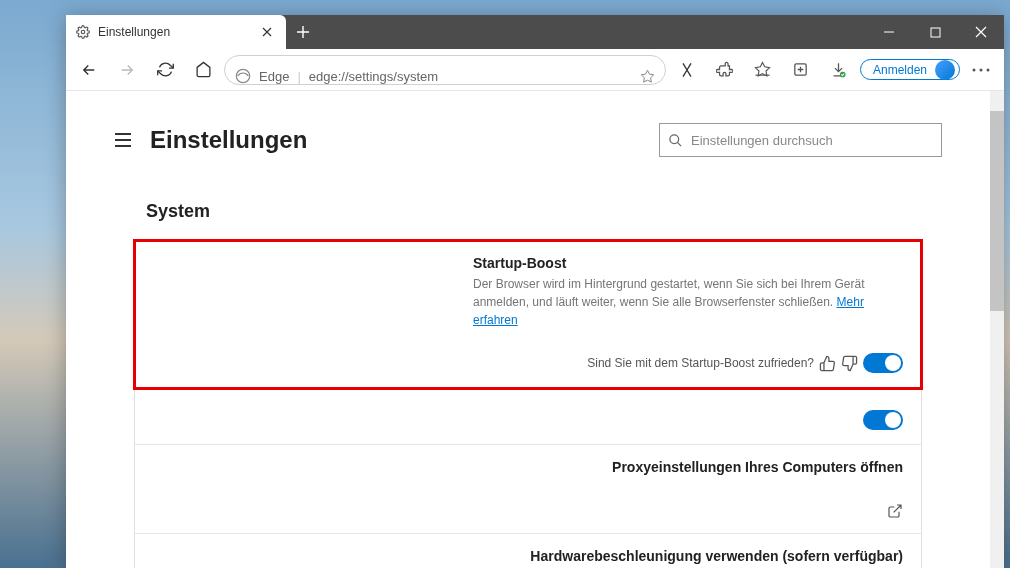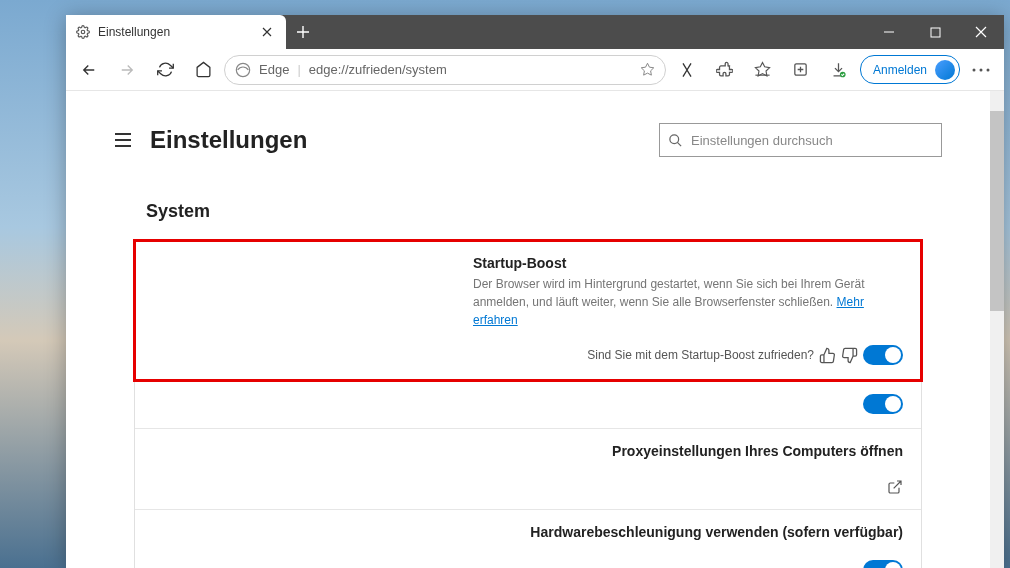--- a/index.html
+++ b/index.html
@@ -12,26 +12,26 @@
 .tab .fav { width: 14px; height: 14px; display: flex; align-items: center; justify-content: center; }
 .tab .title { flex: 1; white-space: nowrap; overflow: hidden; }
 .tab .close { width: 14px; color: #555; cursor: pointer; }
 .newtab { width: 34px; display: flex; align-items: center; justify-content: center; color: #fff; font-size: 16px; cursor: pointer; }
 .win-controls { margin-left: auto; display: flex; }
 .win-btn { width: 46px; display: flex; align-items: center; justify-content: center; color: #fff; cursor: pointer; }
 
 .toolbar { height: 42px; border-bottom: 1px solid #e6e6e6; display: flex; align-items: center; padding: 0 6px; gap: 4px; }
 .nav-btn { width: 34px; height: 34px; display: flex; align-items: center; justify-content: center; color: #555; border-radius: 4px; cursor: pointer; }
 .nav-btn.disabled { color: #bbb; }
-.addr { flex: 1; height: 30px; border: 1px solid #d0d0d0; border-radius: 15px; display: flex; align-items: center; padding: 0 10px; gap: 8px; font-size: 13px; color: #666; }
+.addr { flex: 1; height: 30px; border: 1px solid #d0d0d0; border-radius: 15px; display: flex; align-items: flex-end; padding: 0 10px; gap: 8px; font-size: 13px; color: #666; }
 .addr .sep { color: #ccc; }
 .addr .url { flex: 1; color: #666; }
 .addr-icons { display: flex; gap: 6px; align-items: center; }
 .tool-icon { width: 34px; height: 34px; display: flex; align-items: center; justify-content: center; color: #555; cursor: pointer; }
-.signin { height: 29px; border: 1px solid #0078d4; border-radius: 14px; display: flex; align-items: center; padding: 0 4px 0 12px; gap: 8px; color: #0078d4; font-size: 12px; cursor: pointer; }
+.signin { height: 21px; border: 1px solid #0078d4; border-radius: 14px; display: flex; align-items: center; padding: 0 4px 0 12px; gap: 8px; color: #0078d4; font-size: 12px; cursor: pointer; }
 .avatar { width: 20px; height: 20px; border-radius: 50%; background: linear-gradient(135deg, #4a9eff, #0078d4); }
 
 .content { flex: 1; display: flex; overflow: hidden; }
 .main { flex: 1; padding: 32px 48px 0 48px; overflow-y: auto; }
 .page-head { display: flex; align-items: center; justify-content: space-between; margin-bottom: 44px; }
 .page-head-left { display: flex; align-items: center; gap: 18px; }
 .hamburger { cursor: pointer; color: #333; }
 .page-title { font-size: 24px; font-weight: 600; color: #222; }
 .search-box { width: 283px; height: 34px; border: 1px solid #999; display: flex; align-items: center; padding: 0 8px; gap: 8px; }
 .search-box input { border: none; outline: none; flex: 1; font-size: 13px; color: #333; }
@@ -40,21 +40,21 @@
 .section { margin: 0 20px 40px 20px; }
 .section-title { font-size: 18px; font-weight: 600; margin-bottom: 18px; color: #222; margin-left: 12px; }
 .settings-card { border: 1px solid #e0e0e0; border-radius: 4px; }
 .setting-row { padding: 14px 18px; border-bottom: 1px solid #e6e6e6; display: flex; align-items: flex-end; justify-content: space-between; gap: 16px; flex-direction: column; }
 .setting-row:last-child { border-bottom: none; }
 .setting-row.highlighted { outline: 3px solid #e60000; outline-offset: -1px; position: relative; z-index: 1; }
 .setting-left { flex: 1; }
 .setting-name { font-size: 14px; font-weight: 600; color: #222; margin-bottom: 4px; }
 .setting-desc { font-size: 12px; color: #757575; line-height: 1.5; max-width: 430px; }
 .setting-desc a { color: #0078d4; text-decoration: underline; }
-.setting-right { display: flex; align-items: center; gap: 5px; }
+.setting-right { display: flex; align-items: center; gap: 5px; margin-top: 8px; }
 .feedback-q { font-size: 12px; color: #555; }
 .thumb { color: #555; cursor: pointer; }
 .toggle { width: 40px; height: 20px; background: #0078d4; border-radius: 10px; position: relative; cursor: pointer; }
 .toggle::after { content: ""; position: absolute; right: 2px; top: 2px; width: 16px; height: 16px; background: #fff; border-radius: 50%; }
 .ext-icon { color: #555; }
 
 .scrollbar { width: 14px; background: #f0f0f0; display: flex; flex-direction: column; }
 .scroll-thumb { width: 100%; height: 200px; background: #c4c4c4; margin-top: 20px; }
 
 svg { display: block; }
@@ -127,21 +127,21 @@
       </div>
     <div class="addr">
       <span>
           <svg width="16" height="16" viewBox="0 0 24 24">
             <circle cx="12" cy="12" r="10" fill="none" stroke="#888" stroke-width="1.8"></circle>
             <path d="M4 12c4-6 12-6 16 0" fill="none" stroke="#888" stroke-width="1.8"></path>
           </svg>
         </span>
       <span>Edge</span>
       <span class="sep">|</span>
-      <span class="url">edge://zufrieden/system</span>
+      <span class="url">edge://settings/system</span>
       <span class="addr-icons">
         <span>
             <svg width="15" height="15" viewBox="0 0 24 24" fill="none" stroke="#888" stroke-width="1.6">
               <path d="M12 2l3.09 6.26L22 9.27l-5 4.87 1.18 6.88L12 17.77l-6.18 3.25L7 14.14 2 9.27l6.91-1.01L12 2z"></path>
             </svg>
           </span>
       </span>
     </div>
     <div class="tool-icon">
         <svg width="16" height="16" viewBox="0 0 24 24" fill="#333">

